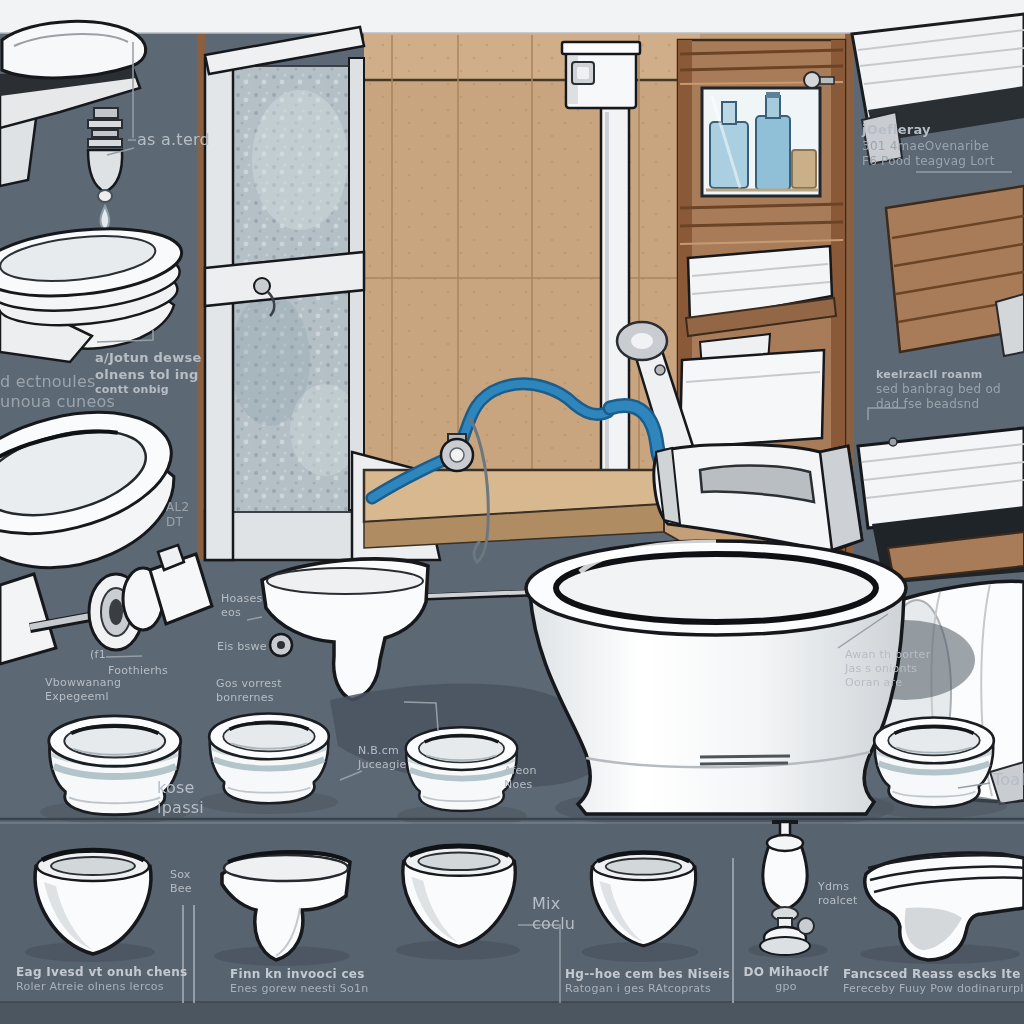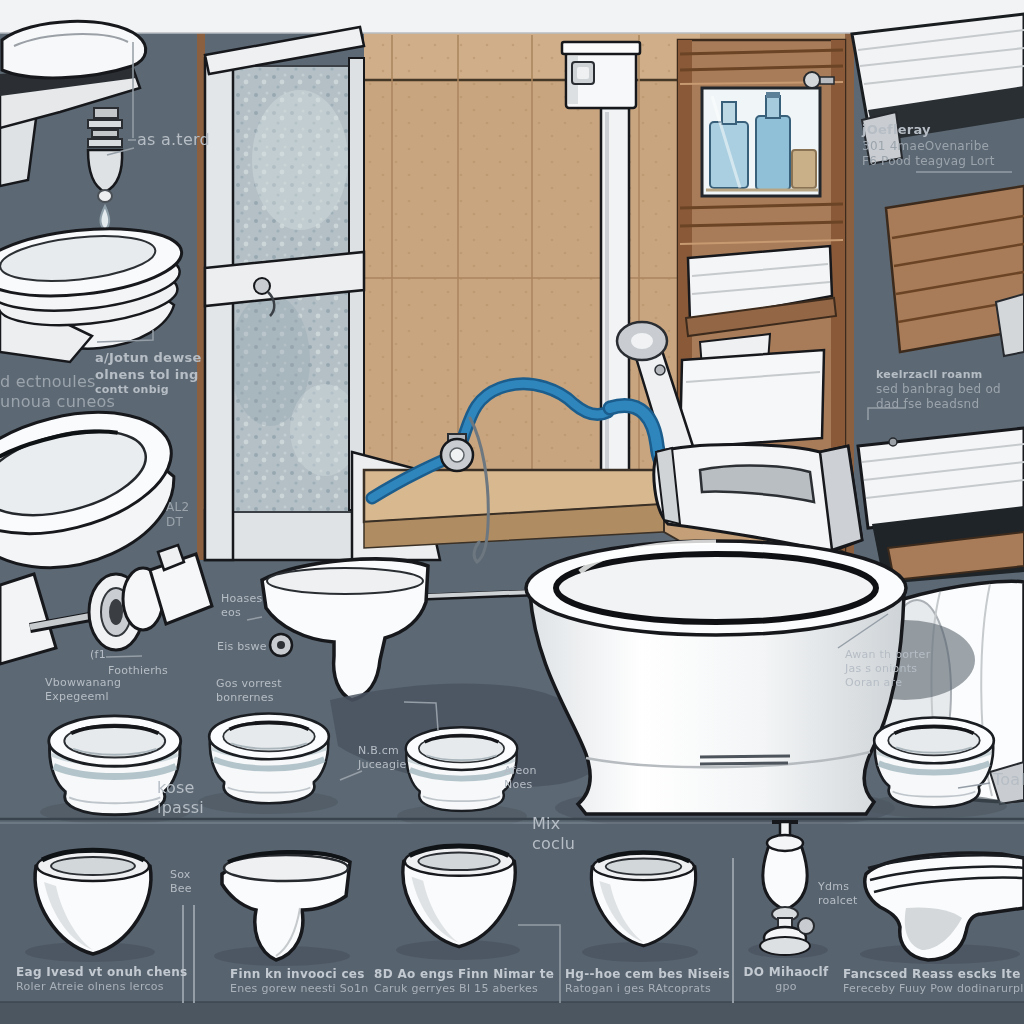--- a/index.html
+++ b/index.html
@@ -392,41 +392,37 @@
     <span>Jas s onionts</span>
     <span>Ooran are</span>
   </div>
   <div class="lbl sz10" style="left:993px;top:770px">
     <span>Toal,</span>
   </div>
   <div class="lbl sz11" style="left:170px;top:868px">
     <span>Sox</span>
     <span>Bee</span>
   </div>
-  <div class="lbl sz10" style="left:532px;top:814px">
+  <div class="lbl sz10" style="left:532px;top:894px">
     <span>Mix</span>
     <span>coclu</span>
   </div>
   <div class="lbl sz11" style="left:818px;top:880px">
     <span>Ydms</span>
     <span>roalcet</span>
   </div>
 
   <div class="cap" style="left:16px;top:964px">
     <span class="l1">Eag Ivesd vt onuh chens</span>
     <span class="l2">Roler Atreie olnens lercos</span>
   </div>
   <div class="cap" style="left:230px;top:966px">
     <span class="l1">Finn kn invooci ces</span>
     <span class="l2">Enes gorew neesti So1n</span>
   </div>
-  <div class="cap" style="left:374px;top:966px">
-    <span class="l1">8D Ao engs Finn Nimar te</span>
-    <span class="l2">Caruk gerryes Bl 15 aberkes</span>
-  </div>
   <div class="cap" style="left:565px;top:966px">
     <span class="l1">Hg--hoe cem bes Niseis</span>
     <span class="l2">Ratogan i ges RAtcoprats</span>
   </div>
   <div class="cap center" style="left:740px;top:964px;width:92px">
     <span class="l1">DO Mihaoclf</span>
     <span class="l2">gpo</span>
   </div>
   <div class="cap" style="left:843px;top:966px">
     <span class="l1">Fancsced Reass escks Ite</span>

